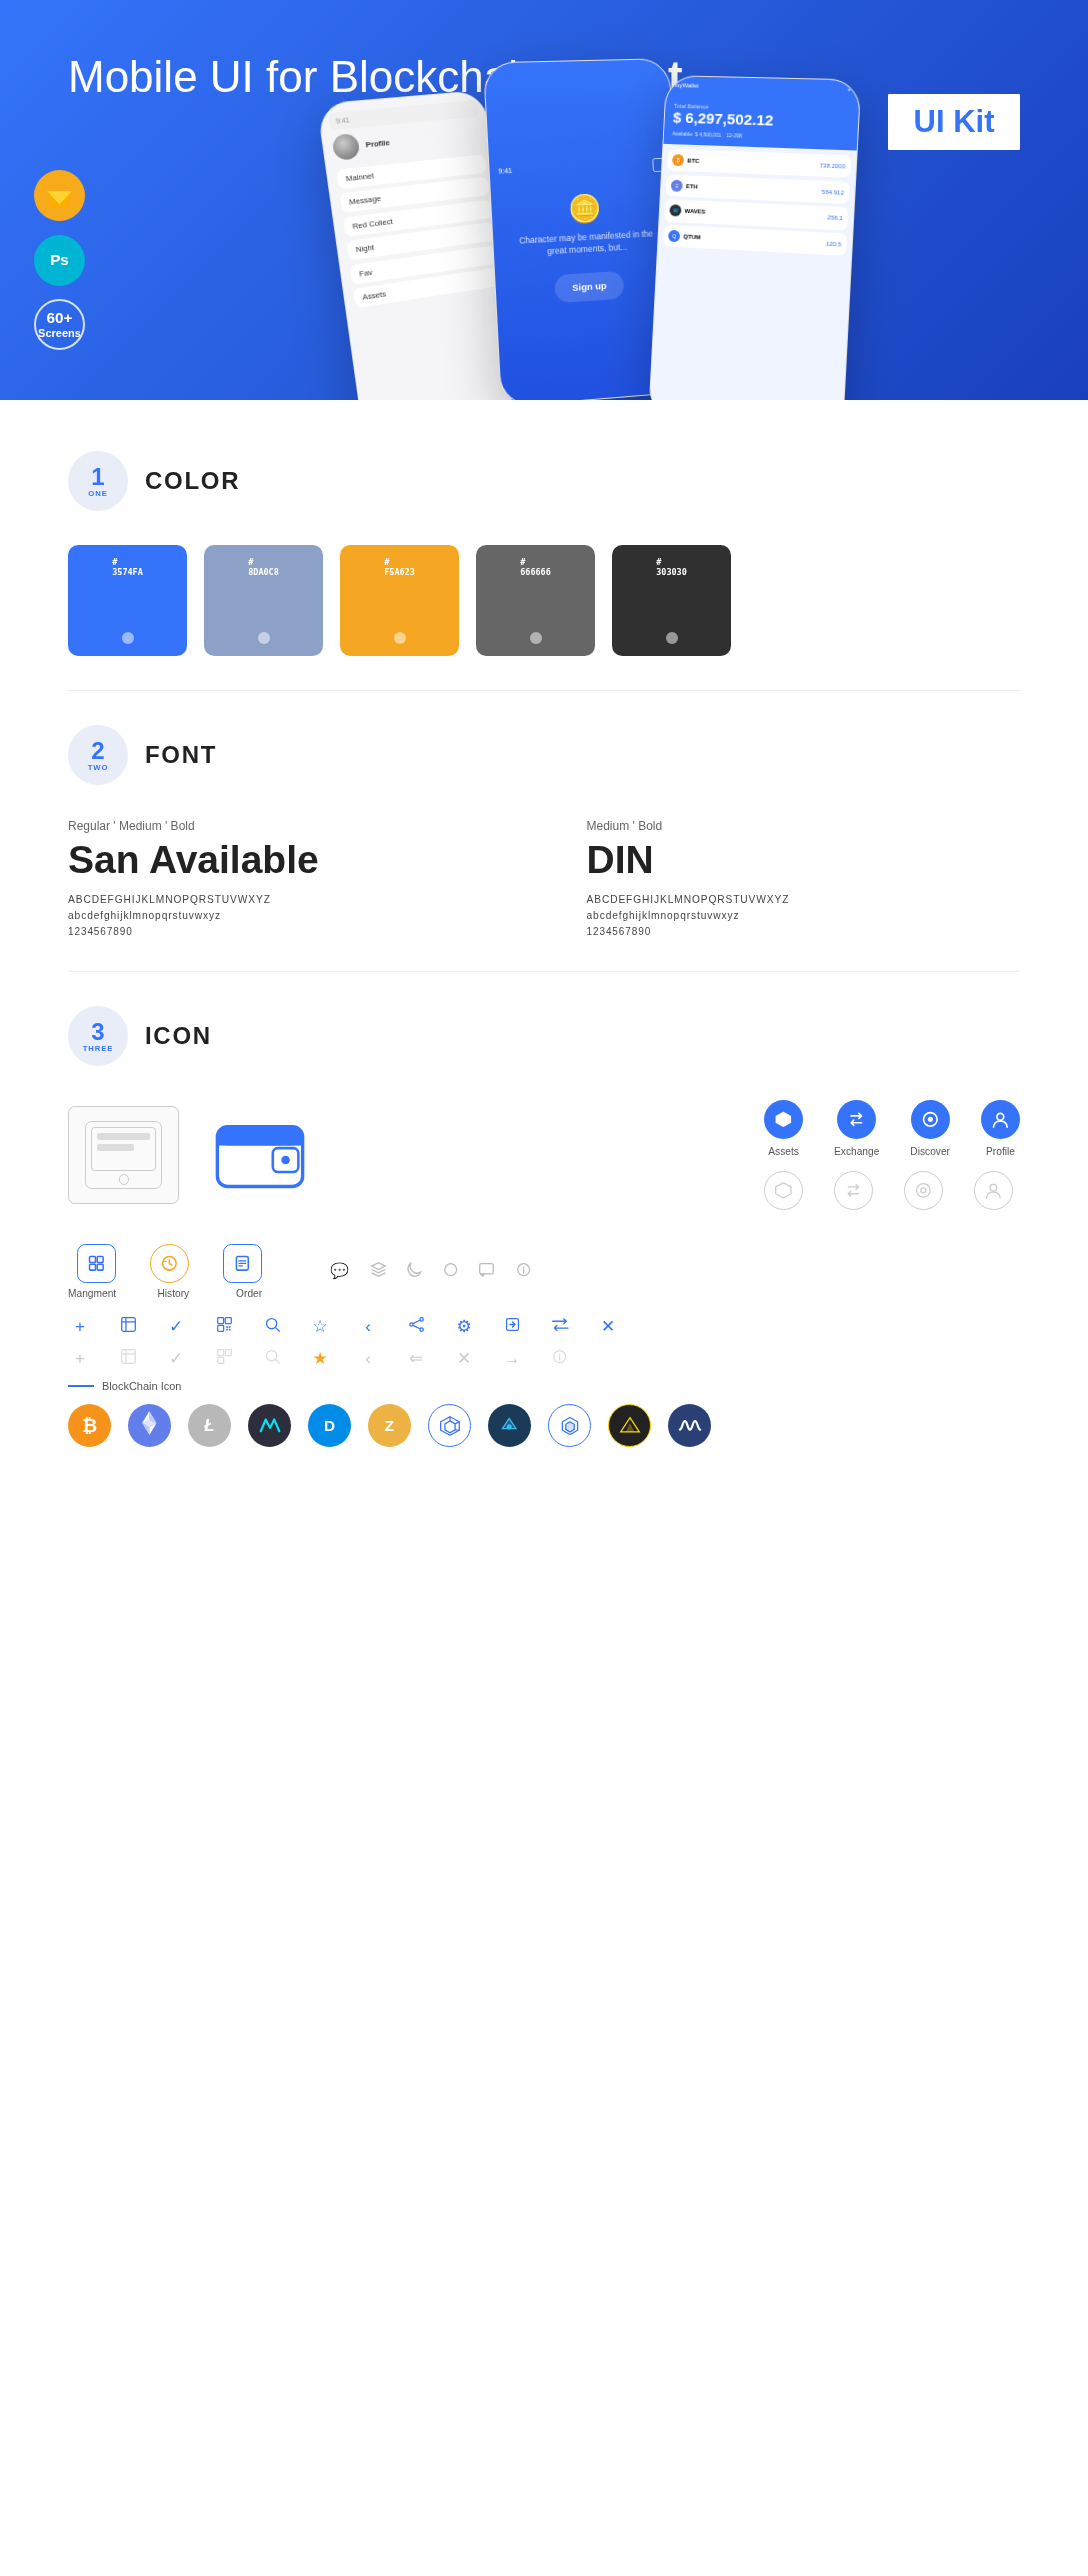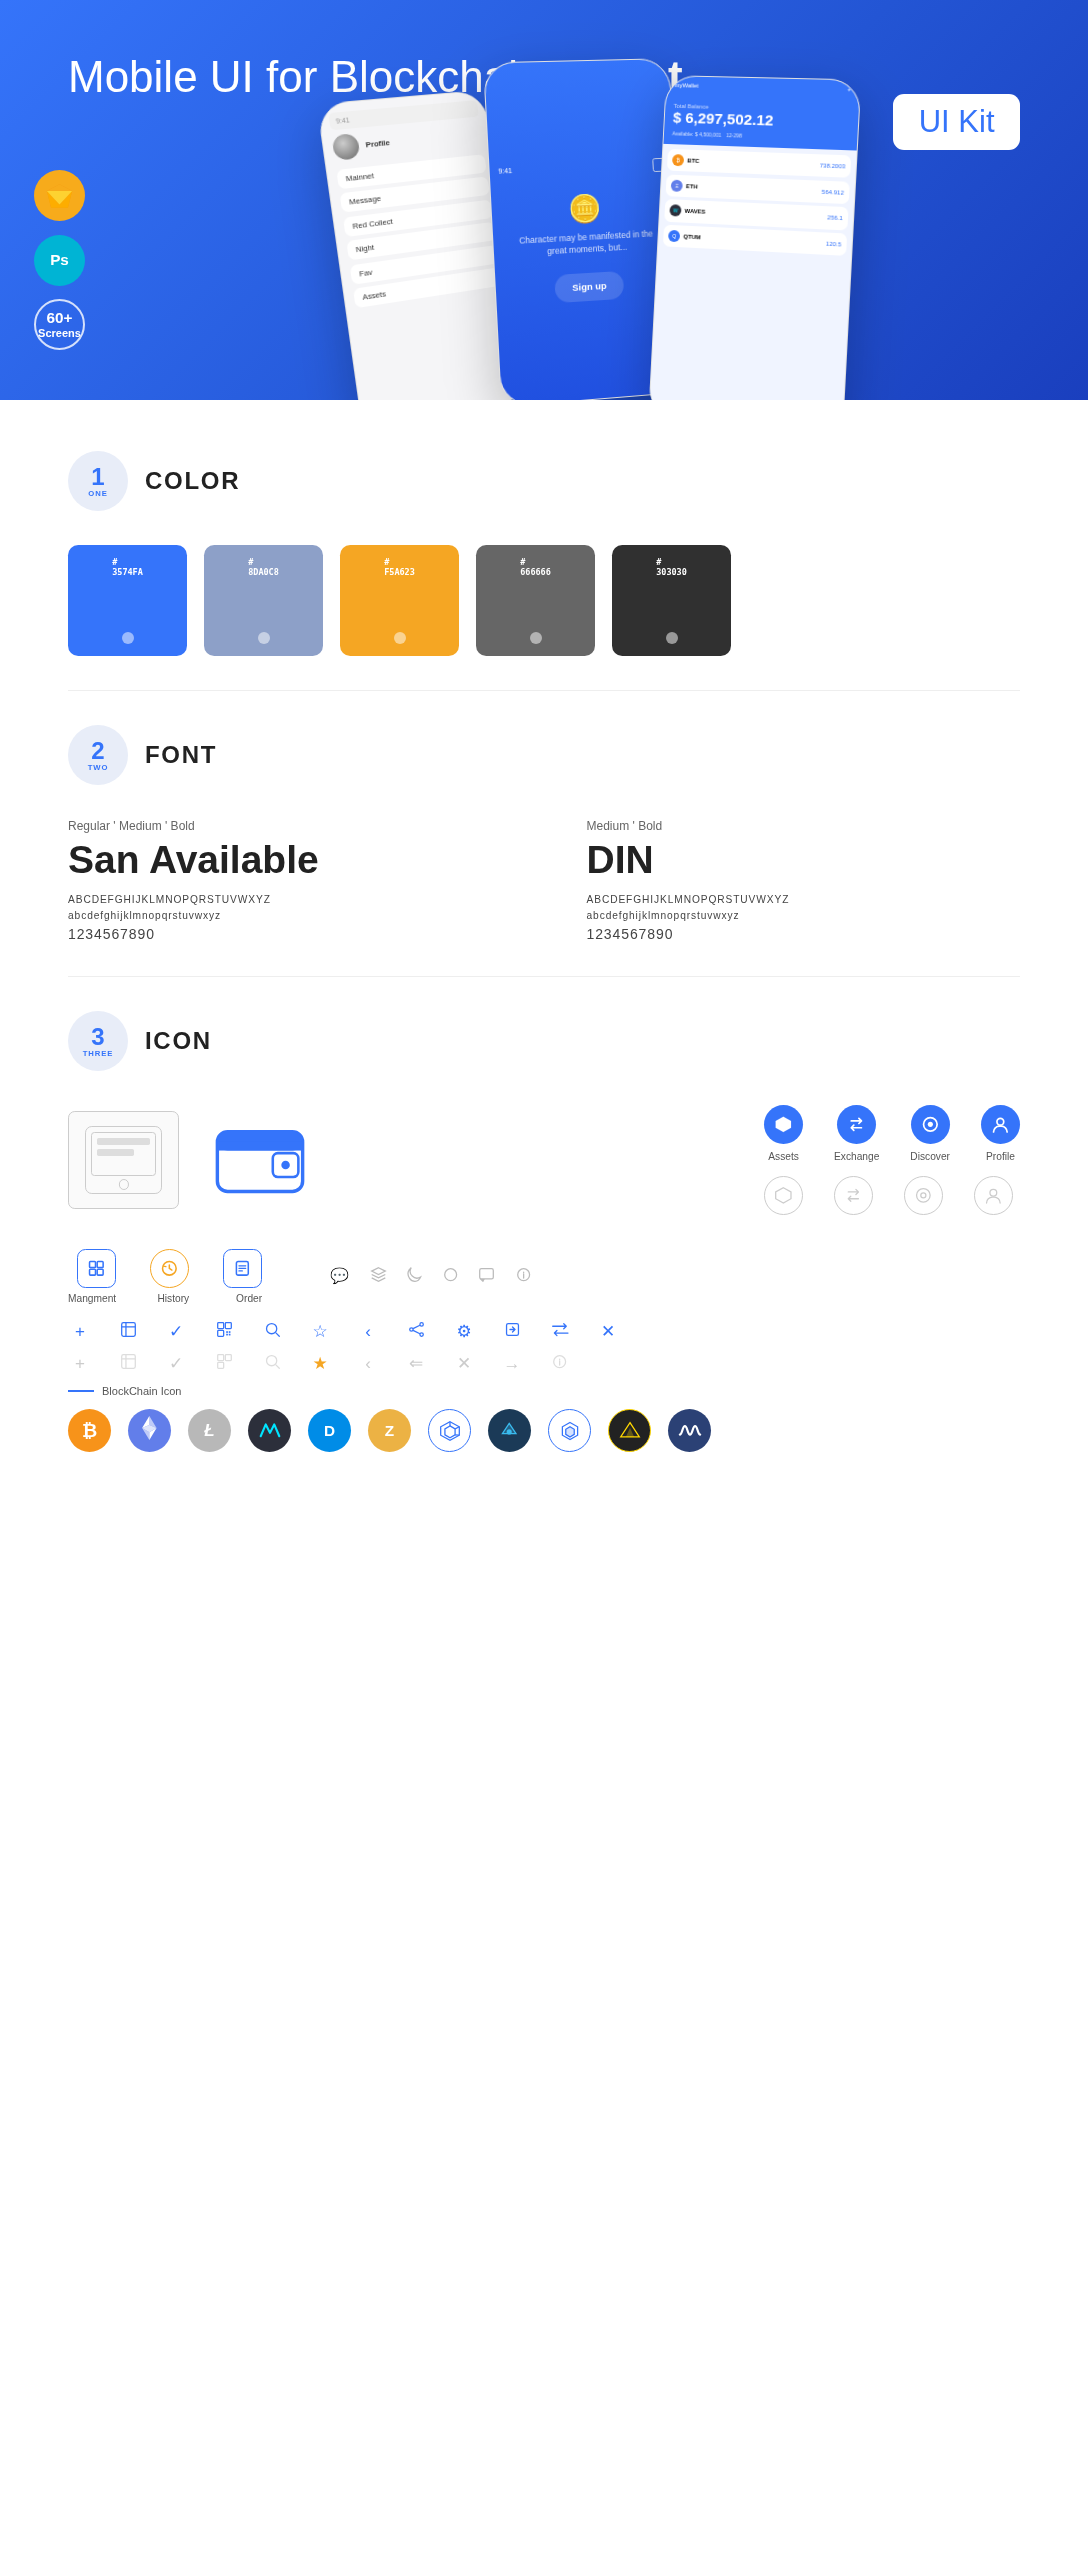--- a/index.html
+++ b/index.html
@@ -25,23 +25,23 @@
       z-index: 10;
     }
     .hero-title strong { font-weight: 800; }
     .ui-kit-badge {
       position: absolute;
       top: 94px;
       right: 68px;
       background: #fff;
       color: #3574FA;
       font-size: 31px;
-      font-weight: 400;
+      font-weight: 700;
       padding: 10.2px 25.5px;
-      border-radius: 11px;
+      border-radius: 1px;
       z-index: 10;
     }
     .badges-col {
       position: absolute;
       left: 34px;
       top: 170px;
       display: flex;
       flex-direction: column;
       gap: 13.6px;
       z-index: 10;
@@ -162,21 +162,21 @@
     .swatch-dot { width: 12px; height: 12px; border-radius: 50%; background: rgba(255,255,255,0.5); }
 
     
     .font-section { display: flex; gap: 85px; }
     .font-block { flex: 1; }
     .font-style-label { font-size: 12px; color: #666; margin-bottom: 5.1px; }
     .font-name { font-size: 39px; font-weight: 800; color: #222; margin-bottom: 12px; }
     .font-name.din { font-family: 'Arial Narrow', sans-serif; }
     .font-uppercase { font-size: 10.2px; color: #444; letter-spacing: 0.9px; margin-bottom: 5.1px; }
     .font-lowercase { font-size: 10.2px; color: #444; letter-spacing: 0.9px; margin-bottom: 5.1px; }
-    .font-numbers { font-size: 14px; color: #444; letter-spacing: 0.9px; }
+    .font-numbers { font-size: 10px; color: #444; letter-spacing: 0.9px; }
 
     
     .icon-section { margin-top: 8.5px; }
     .icon-wireframe-box {
       width: 111px;
       height: 98px;
       border: 1.3px solid #ccc;
       border-radius: 6.8px;
       display: flex;
       align-items: center;

